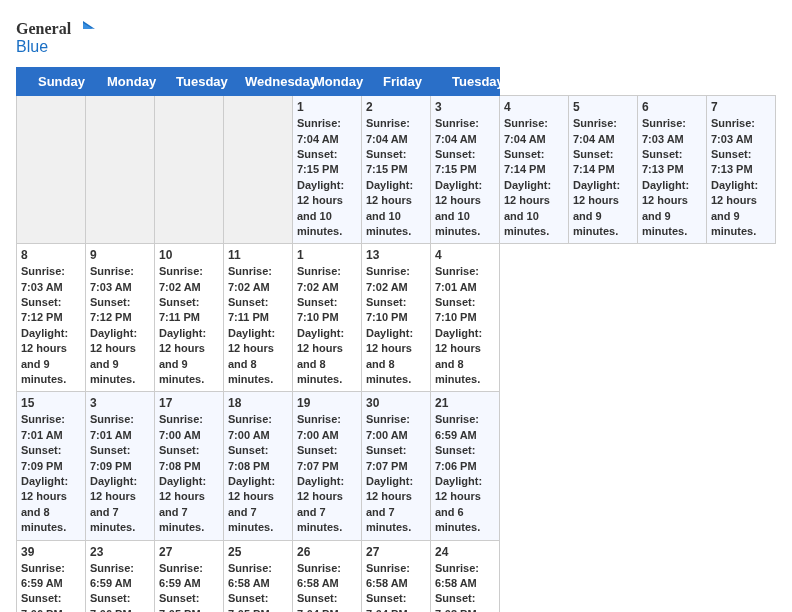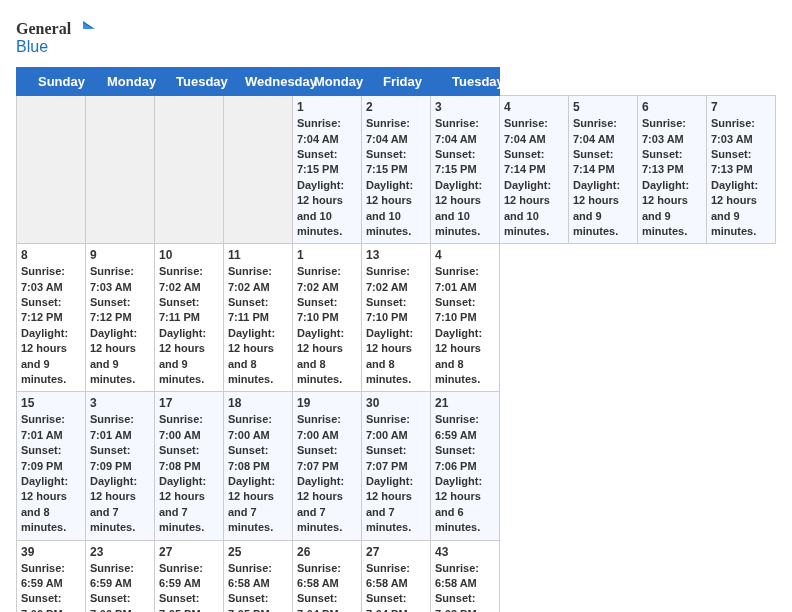--- a/index.html
+++ b/index.html
@@ -227,21 +227,21 @@
         </td>
         <td>
           <span class="day-number">26</span>
           <div class="day-info">Sunrise: 6:58 AM<br>Sunset: 7:04 PM<br>Daylight: 12 hours and 6 minutes.</div>
         </td>
         <td>
           <span class="day-number">27</span>
           <div class="day-info">Sunrise: 6:58 AM<br>Sunset: 7:04 PM<br>Daylight: 12 hours and 5 minutes.</div>
         </td>
         <td>
-          <span class="day-number">43</span>
+          <span class="day-number">24</span>
           <div class="day-info">Sunrise: 6:58 AM<br>Sunset: 7:03 PM<br>Daylight: 12 hours and 5 minutes.</div>
         </td>
       </tr>
       <tr>
         <td>
           <span class="day-number">29</span>
           <div class="day-info">Sunrise: 6:57 AM<br>Sunset: 7:03 PM<br>Daylight: 12 hours and 5 minutes.</div>
         </td>
         <td>
           <span class="day-number">30</span>

